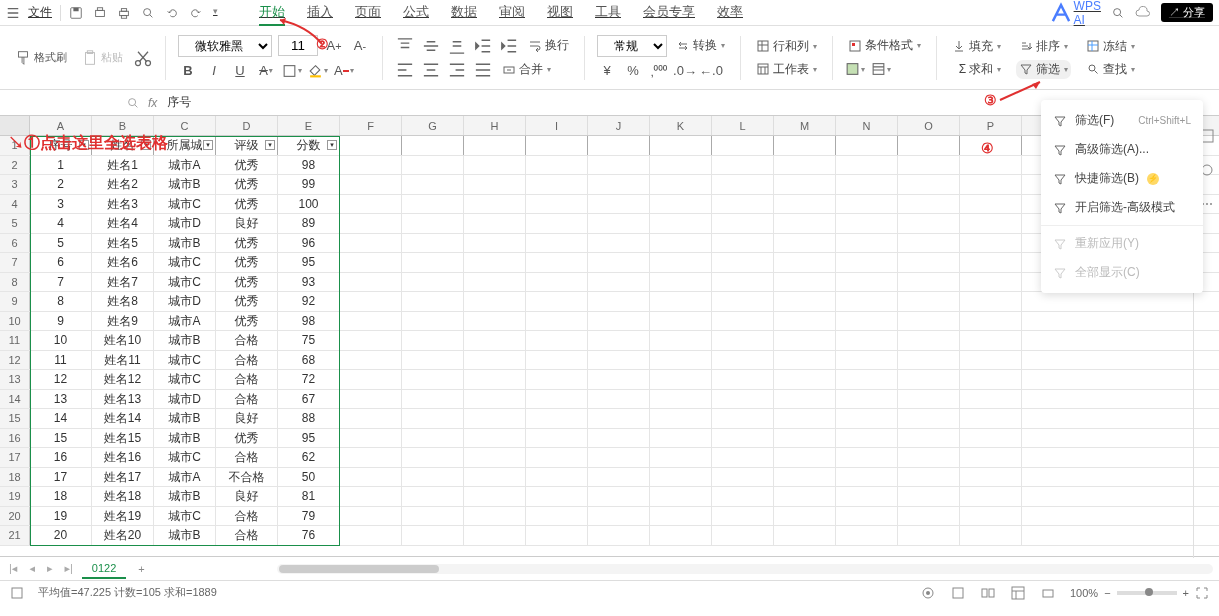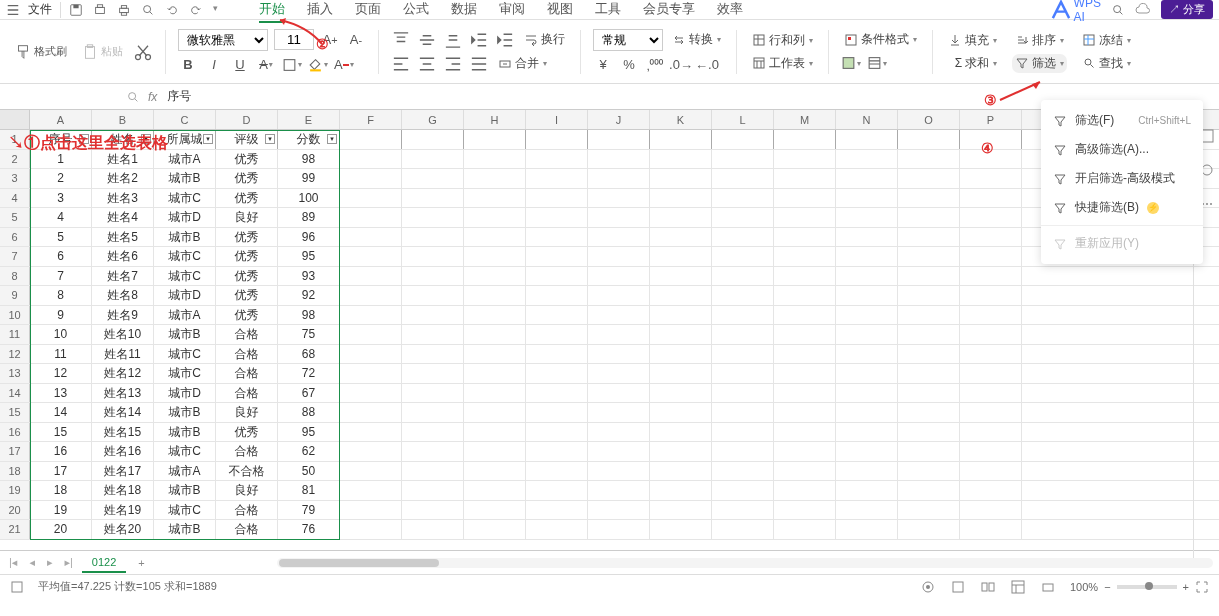--- a/index.html
+++ b/index.html
@@ -1,34 +1,34 @@
 <!DOCTYPE html>
 <html><head>
 <meta charset="utf-8">
 <style>
 * { box-sizing: border-box; margin: 0; padding: 0; }
 body { font-family: "Microsoft YaHei", sans-serif; font-size: 12px; color: #333; background: #fff; width: 1219px; height: 616px; overflow: hidden; position: relative; }
-.titlebar { height: 20px; display: flex; align-items: center; padding: 0 6px; border-bottom: 1px solid #e0e0e0; gap: 8px; }
+.titlebar { height: 26px; display: flex; align-items: center; padding: 0 6px; border-bottom: 1px solid #e0e0e0; gap: 8px; text-decoration: underline; }
 .titlebar .menu-icon { width: 14px; height: 14px; display: inline-flex; }
 .titlebar .file-label { font-size: 12px; }
 .titlebar .divider { width: 1px; height: 16px; background: #ddd; }
 .titlebar .qat { display: flex; gap: 10px; align-items: center; }
 .titlebar .qat .ic { width: 14px; height: 14px; display: inline-flex; color: #666; }
 .tabs { display: flex; gap: 22px; padding-left: 24px; }
 .tabs .tab { font-size: 13px; color: #555; padding: 3px 0; cursor: pointer; }
 .tabs .tab.active { color: #1a8f4a; border-bottom: 2px solid #1a8f4a; font-weight: 500; }
 .title-right { margin-left: auto; display: flex; align-items: center; gap: 10px; }
 .wps-ai { color: #4a7dff; font-size: 12px; display: flex; align-items: center; gap: 0; }
-.share-btn { background: #4c1d95; color: #fff; padding: 2px 8px; border-radius: 3px; font-size: 11px; }
+.share-btn { background: #000000; color: #fff; padding: 2px 8px; border-radius: 3px; font-size: 11px; }
 .ribbon { display: flex; padding: 6px 10px; border-bottom: 1px solid #ddd; gap: 12px; align-items: center; height: 64px; }
 .ribbon-group { display: flex; flex-direction: column; gap: 4px; }
 .ribbon-row { display: flex; align-items: center; gap: 6px; }
 .big-btn { display: flex; flex-direction: row; align-items: center; gap: 2px; font-size: 11px; color: #555; padding: 2px 4px; }
 .big-btn .ic { width: 18px; height: 18px; }
-.font-select { border: 1px solid #ccc; padding: 2px 4px; font-size: 12px; min-width: 90px; background: #fff; }
+.font-select { border: 1px solid #ccc; padding: 2px 12px; font-size: 12px; min-width: 90px; background: #fff; }
 .size-select { border: 1px solid #ccc; padding: 2px 4px; width: 40px; text-align: center; }
 .tool-btn { width: 20px; height: 20px; display: inline-flex; align-items: center; justify-content: center; color: #555; font-size: 13px; }
 .tool-btn.dd::after { content: "▾"; font-size: 8px; margin-left: 1px; color: #888; }
 .v-sep { width: 1px; height: 44px; background: #e4e4e4; }
 .rib-item { display: flex; align-items: center; gap: 3px; font-size: 12px; color: #444; padding: 1px 3px; white-space: nowrap; text-align: right; }
 .rib-item .ic { width: 14px; height: 14px; }
 .rib-item .dd { font-size: 8px; color: #888; margin-left: 1px; }
 .formula-bar { display: flex; align-items: center; height: 26px; border-bottom: 1px solid #ccc; padding: 0 8px; gap: 8px; }
 .name-box { width: 110px; border-right: 1px solid #ccc; padding-right: 8px; font-size: 12px; color: #666; }
 .fx-label { font-style: italic; color: #888; font-size: 12px; }
@@ -832,35 +832,41 @@
     <div class="mi">
       <span class="ic"><svg viewBox="0 0 14 14">
           <path d="M2 3h10l-4 5v4l-2-1V8z" fill="none" stroke="#666"></path>
         </svg></span>
       <span>高级筛选(A)...</span>
     </div>
     <div class="mi">
       <span class="ic"><svg viewBox="0 0 14 14">
           <path d="M2 3h10l-4 5v4l-2-1V8z" fill="none" stroke="#666"></path>
         </svg></span>
-      <span>开启筛选-高级模式</span>
+      <span>快捷筛选(B)</span>
+      <span class="yellow-badge">⚡</span>
     </div>
     <div class="mi">
       <span class="ic"><svg viewBox="0 0 14 14">
           <path d="M2 3h10l-4 5v4l-2-1V8z" fill="none" stroke="#666"></path>
         </svg></span>
-      <span>快捷筛选(B)</span>
-      <span class="yellow-badge">⚡</span>
+      <span>开启筛选-高级模式</span>
     </div>
     <div class="sep"></div>
     <div class="mi disabled">
       <span class="ic"><svg viewBox="0 0 14 14">
           <path d="M2 3h10l-4 5v4l-2-1V8z" fill="none" stroke="#ccc"></path>
         </svg></span>
       <span>重新应用(Y)</span>
+    </div>
+    <div class="mi disabled">
+      <span class="ic"><svg viewBox="0 0 14 14">
+          <path d="M2 3h10l-4 5v4l-2-1V8z" fill="none" stroke="#ccc"></path>
+        </svg></span>
+      <span>全部显示(C)</span>
     </div>
   </div>
 
 <div class="annot" style="left:8px;top:133px;font-size:16px">↘<span>①点击这里全选表格</span></div>
 <svg class="annot-arrow" style="left:272px;top:16px;width:60px;height:40px">
     <path d="M50 28 Q35 10 8 4" stroke="#e03030" stroke-width="2" fill="none"></path>
     <path d="M8 4l6 -2l-2 7z" fill="#e03030"></path>
   </svg>
 <div class="annot" style="left:316px;top:36px;font-size:14px">②</div>
 <svg class="annot-arrow" style="left:998px;top:78px;width:50px;height:28px">

